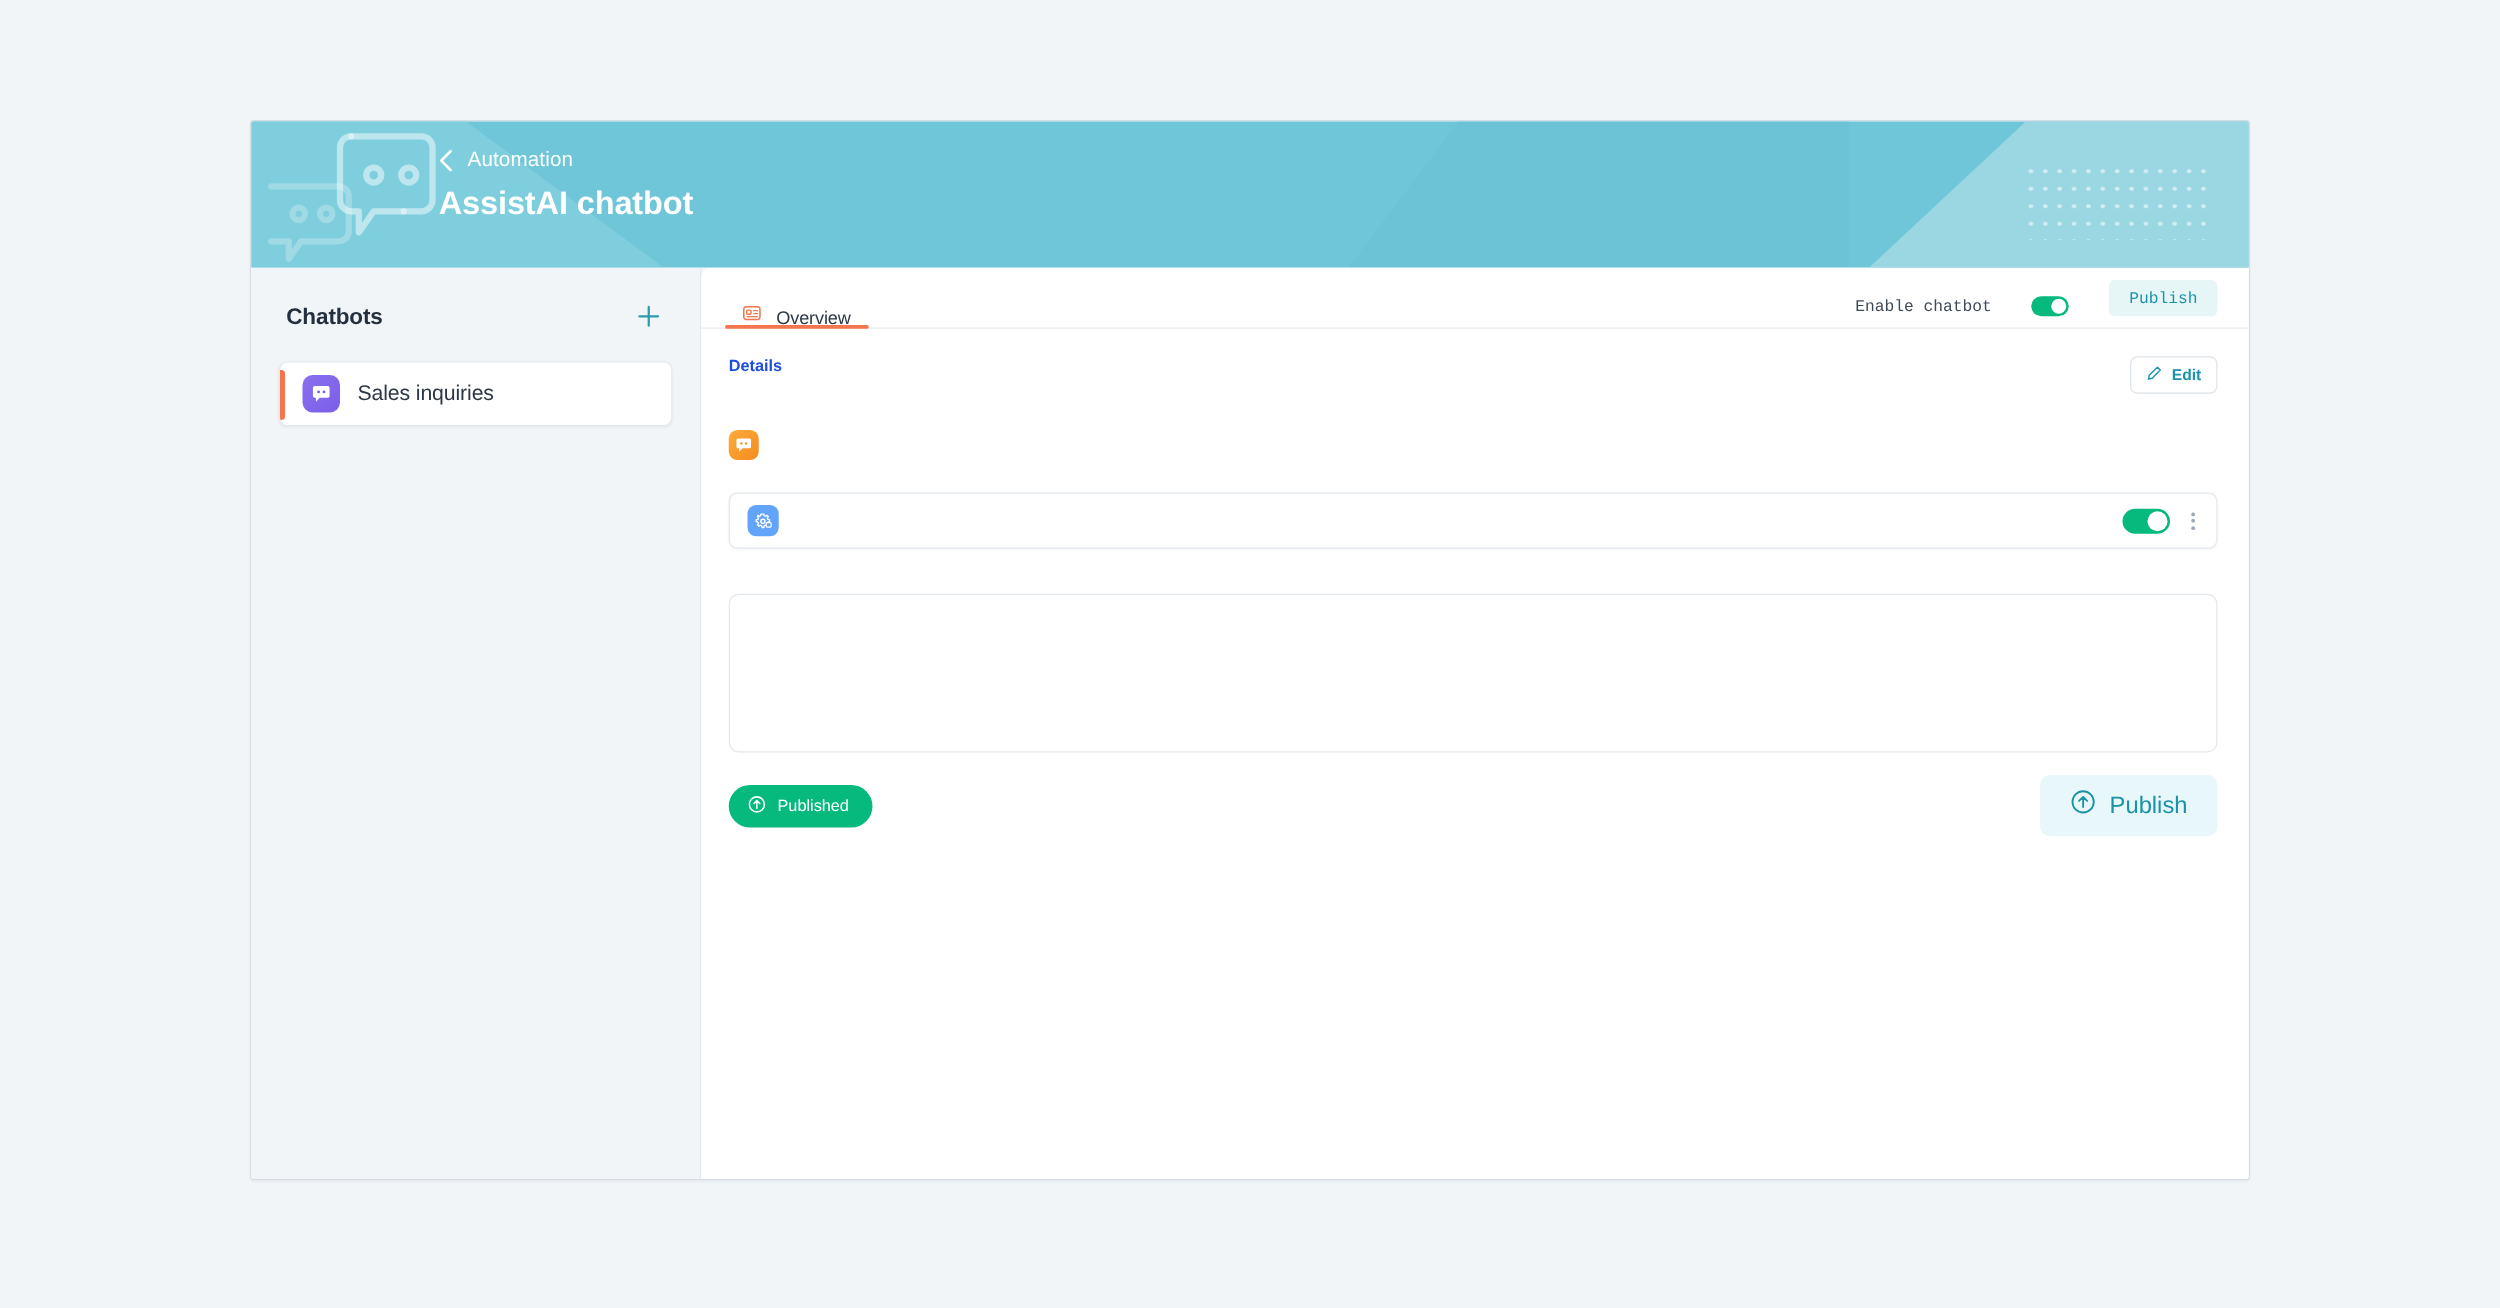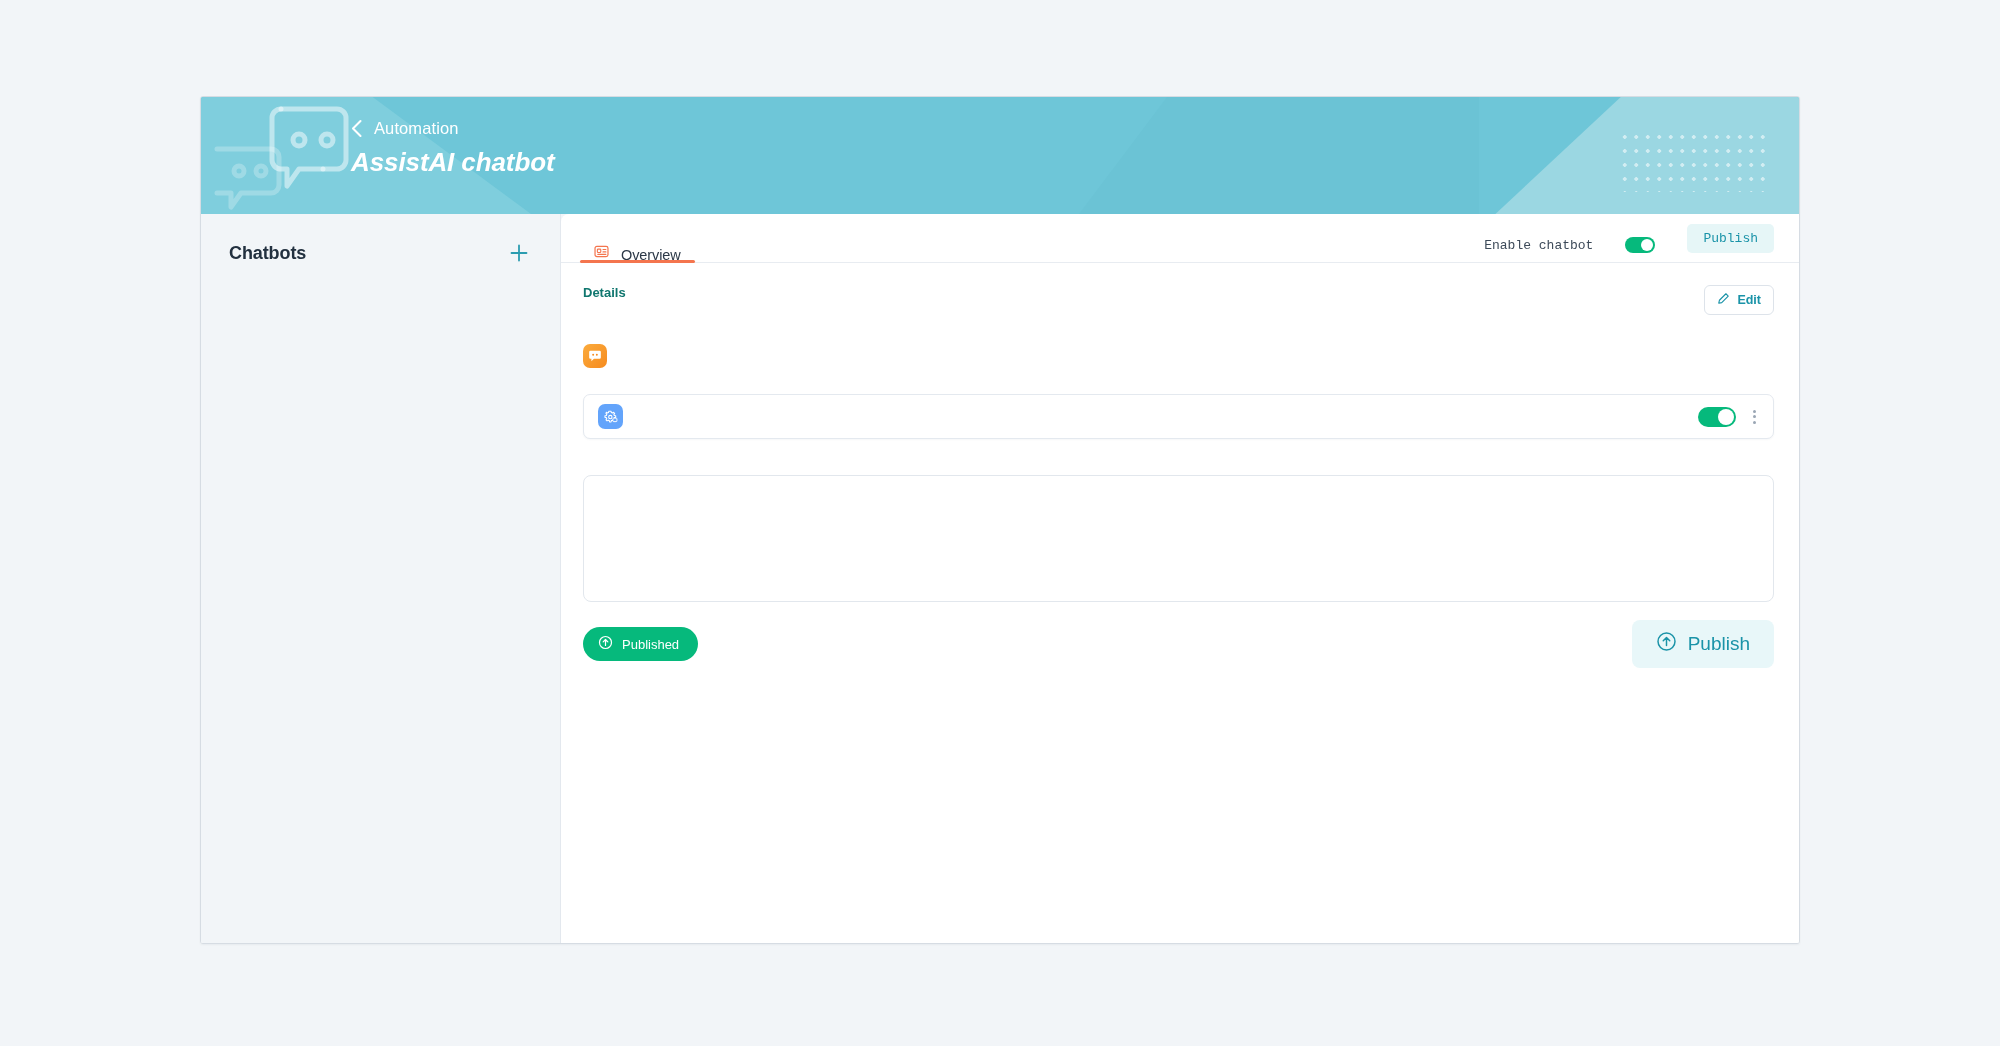--- a/index.html
+++ b/index.html
@@ -70,21 +70,20 @@
   #breadcrumb .chev { display: flex; align-items: center; }
   #breadcrumb .crumb-text {
     font-size: 16.5px; letter-spacing: 0.1px;
   }
   #header-title {
     margin-top: 9px; margin-left: 1px;
     color: #ffffff;
     font-size: 26px;
     font-weight: bold;
     letter-spacing: -0.1px;
-    font-style: italic;
   }
 
   
   #body-area {
     display: flex;
     height: 731px;
     background: #f2f5f8;
   }
   #sidebar {
     width: 360px;
@@ -194,21 +193,21 @@
     cursor: pointer;
     font-family: inherit;
   }
 
   #panel-content { padding: 22px 25px 0 22px; }
 
   .section-head {
     display: flex; align-items: flex-start; justify-content: space-between;
   }
   .section-title {
-    font-size: 13px; font-weight: bold; color: #0f766e;
+    font-size: 13px; font-weight: bold; color: #1d4ed8;
   }
   .section-sub {
     font-size: 13px; color: #5d6b7a; margin-top: 6px;
   }
 
   #edit-button {
     display: inline-flex; align-items: center; gap: 7px;
     background: #ffffff;
     border: 1px solid #dde3ea;
     border-radius: 6px;
@@ -345,20 +344,31 @@
     <div id="sidebar">
       <div id="sidebar-header">
         <span id="sidebar-title">Chatbots</span>
         <span id="add-chatbot-button">
           <svg width="22" height="22" viewBox="0 0 22 22" fill="none">
             <path d="M11 3.5v15M3.5 11h15" stroke="#2b9cb0" stroke-width="1.8" stroke-linecap="round"></path>
           </svg>
         </span>
       </div>
 
+      <div class="chatbot-item">
+        <span class="accent"></span>
+        <span class="chatbot-icon">
+          <svg width="18" height="18" viewBox="0 0 20 20" fill="none">
+            <path d="M4.2 3.2h11.6a1.6 1.6 0 0 1 1.6 1.6v7.1a1.6 1.6 0 0 1-1.6 1.6H8.6l-3.3 3.6v-3.6h-1.1a1.6 1.6 0 0 1-1.6-1.6V4.8a1.6 1.6 0 0 1 1.6-1.6z" fill="#ffffff"></path>
+            <circle cx="7.6" cy="8.4" r="1.25" fill="#7b5ee8"></circle>
+            <circle cx="12.4" cy="8.4" r="1.25" fill="#7b5ee8"></circle>
+          </svg>
+        </span>
+        <span class="chatbot-name">Sales inquiries</span>
+      </div>
     </div>
 
     <div id="main-panel">
 
       <div id="tab-bar">
         <div id="tab-list">
           <div class="tab active">
             <span>
               <svg width="15" height="15" viewBox="0 0 16 16" fill="none">
                 <rect x="1.1" y="2.6" width="13.8" height="10.8" rx="2" stroke="#f4754e" stroke-width="1.3"></rect>

